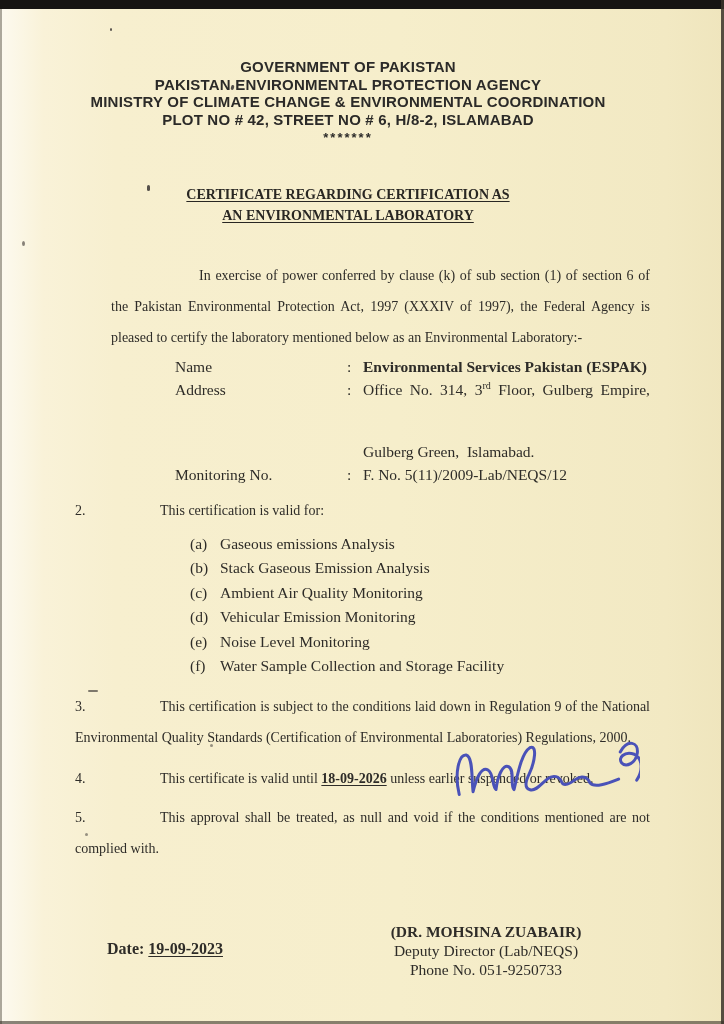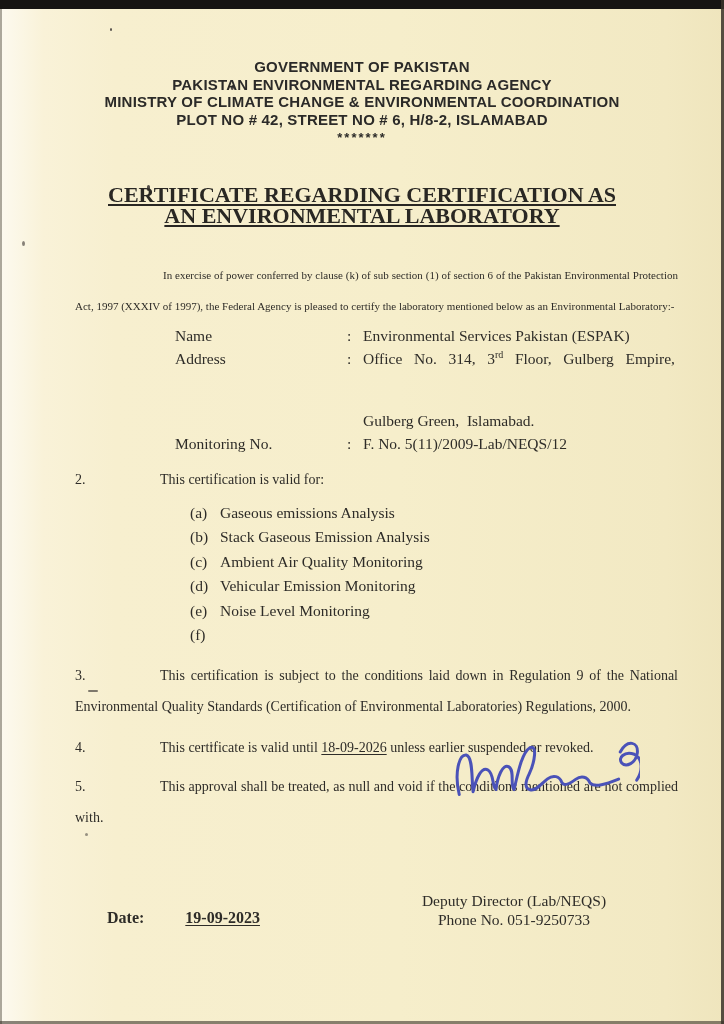--- a/index.html
+++ b/index.html
@@ -13,67 +13,67 @@
     font-family:"Liberation Serif","DejaVu Serif",serif;
     color:#2e2c28;
   }
   
   .scan-top{position:absolute;top:0;left:0;right:0;height:9px;background:#161412;}
   .scan-right{position:absolute;top:0;right:0;bottom:0;width:3px;background:#39332a;opacity:.85;}
   .scan-bottom{position:absolute;left:0;right:0;bottom:0;height:3px;background:#3c362c;opacity:.6;}
   .scan-left{position:absolute;top:9px;left:0;bottom:0;width:2px;background:#6a6558;opacity:.55;}
   .speck{position:absolute;background:#55504a;border-radius:50%;}
 
-  .content{position:relative;padding:58px 46px 0 75px;}
+  .content{position:relative;padding:58px 74px 0 75px;}
 
   .full-center{margin-left:-75px;margin-right:-46px;text-align:center;}
 
   .header{
     font-family:"Liberation Sans","DejaVu Sans",sans-serif;
     font-weight:bold;font-size:15px;line-height:17.5px;
     color:#2b2a28;letter-spacing:.2px;
   }
   .stars{font-family:"Liberation Sans","DejaVu Sans",sans-serif;font-weight:bold;
     font-size:13px;letter-spacing:2px;margin-top:1px;color:#2b2a28;}
 
   .doc-title{
     margin-top:37px;
-    font-weight:bold;font-size:22px;line-height:21px;color:#292723;
+    font-weight:bold;font-size:14px;line-height:21px;color:#292723;
   }
   .doc-title .u{text-decoration:underline;text-underline-offset:2px;}
 
   .para{
-    font-size:11px;line-height:31px;text-align:justify;color:#2e2c28;
+    font-size:14px;line-height:31px;text-align:justify;color:#2e2c28;margin-left:36px;
   }
   .intro{margin-top:34px;text-indent:88px;}
 
   .details{margin:3px 0 0 100px;font-size:15.5px;}
   .drow{display:flex;line-height:22.5px;margin-top:1px;}
   .dlabel{width:172px;flex:0 0 172px;}
   .dcolon{width:16px;flex:0 0 16px;}
   .dvalue{flex:1;max-width:312px;}
-  .dvalue.bold{font-weight:normal;}
+  .dvalue.bold{font-weight:bold;}
   .addr1{text-align:justify;text-align-last:justify;}
   .addr2{white-space:pre-wrap;margin-top:39px;}
   sup{font-size:10px;line-height:0;vertical-align:super;margin-top:8px;}
 
   .numpara{font-size:14px;line-height:31px;text-align:justify;}
   .num{display:inline-block;width:85px;}
   .mt8{margin-top:8px;}
   .mt10{margin-top:10px;}
   .mt12{margin-top:12px;}
-  .bold-u{font-weight:normal;text-decoration:underline;text-underline-offset:2px;}
+  .bold-u{font-weight:bold;text-decoration:underline;text-underline-offset:2px;}
 
   .cert-list{margin:6px 0 0 115px;font-size:15.5px;}
   .lrow{display:flex;line-height:24.6px;}
   .llabel{width:30px;flex:0 0 30px;}
 
   .footer{display:flex;justify-content:space-between;align-items:flex-start;margin-top:58px;}
   .date-block{font-size:16px;font-weight:bold;white-space:pre;}
-  .date-val{text-decoration:underline;text-underline-offset:2px;margin-left:37px;}
+  .date-val{text-decoration:underline;text-underline-offset:2px;}
   .signer{width:250px;margin-right:39px;text-align:center;font-size:15.5px;line-height:19px;}
   .signer .name{font-weight:bold;}
 
   .signature{position:absolute;left:448px;top:734px;width:192px;height:70px;}
 </style>
 </head>
 <body>
 
 <div class="page">
 
@@ -87,21 +87,21 @@
   <div class="speck" style="left:147px;top:185px;width:3px;height:6px;border-radius:2px;"></div>
   <div class="speck" style="left:22px;top:241px;width:3px;height:5px;opacity:.7;"></div>
   <div class="speck" style="left:88px;top:690px;width:10px;height:2px;border-radius:1px;opacity:.75;"></div>
   <div class="speck" style="left:210px;top:744px;width:3px;height:3px;opacity:.6;"></div>
   <div class="speck" style="left:85px;top:833px;width:3px;height:3px;opacity:.6;"></div>
 
   <div class="content">
 
     <div class="header full-center">
       <div>GOVERNMENT OF PAKISTAN</div>
-      <div>PAKISTAN ENVIRONMENTAL REGARDING AGENCY</div>
+      <div>PAKISTAN ENVIRONMENTAL PROTECTION AGENCY</div>
       <div>MINISTRY OF CLIMATE CHANGE &amp; ENVIRONMENTAL COORDINATION</div>
       <div>PLOT NO # 42, STREET NO # 6, H/8-2, ISLAMABAD</div>
       <div class="stars">*******</div>
     </div>
 
     <div class="doc-title full-center">
       <div><span class="u">CERTIFICATE REGARDING CERTIFICATION AS</span></div>
       <div><span class="u">AN ENVIRONMENTAL LABORATORY</span></div>
     </div>
 
@@ -148,40 +148,42 @@
       <div class="lrow">
           <span class="llabel">(d)</span>
           <span>Vehicular Emission Monitoring</span>
         </div>
       <div class="lrow">
           <span class="llabel">(e)</span>
           <span>Noise Level Monitoring</span>
         </div>
       <div class="lrow">
           <span class="llabel">(f)</span>
+          <span>Water Sample Collection and Storage Facility</span>
         </div>
     </div>
 
     <div class="numpara mt12">
       <span class="num">3.</span><span>This certification is subject to the conditions laid down in Regulation 9 of the National Environmental Quality Standards (Certification of Environmental Laboratories) Regulations, 2000.</span>
     </div>
 
     <div class="numpara mt10">
       <span class="num">4.</span><span>This certificate is valid until </span><span class="bold-u">18-09-2026</span><span> unless earlier suspended or revoked.</span>
     </div>
 
     <div class="numpara mt8">
       <span class="num">5.</span><span>This approval shall be treated, as null and void if the conditions mentioned are not complied with.</span>
     </div>
 
     <div class="footer">
       <div class="date-block">
         <span>Date: </span><span class="date-val">19-09-2023</span>
       </div>
       <div class="signer">
+        <div class="name">(DR. MOHSINA ZUABAIR)</div>
         <div>Deputy Director (Lab/NEQS)</div>
         <div>Phone No. 051-9250733</div>
       </div>
     </div>
 
   </div>
 
   <svg class="signature" viewBox="0 0 192 70">
     <g fill="none" stroke-width="3" stroke-linecap="round" stroke-linejoin="round" transform="rotate(-3 96 35)">
       <path d="M10 56 C 6 34 12 16 19 17 C 26 19 23 42 24 54 C 28 40 34 29 40 33 C 46 37 43 50 47 53 C 49 41 55 27 61 31 C 67 35 61 50 65 54 C 69 41 74 18 83 13 C 91 10 87 28 81 39 C 77 46 75 53 81 55 C 87 57 93 49 99 45 C 105 41 111 43 113 49 C 115 54 121 51 127 47 C 133 43 139 45 141 51 C 145 57 158 53 170 49" stroke="#4a52b8"></path>

